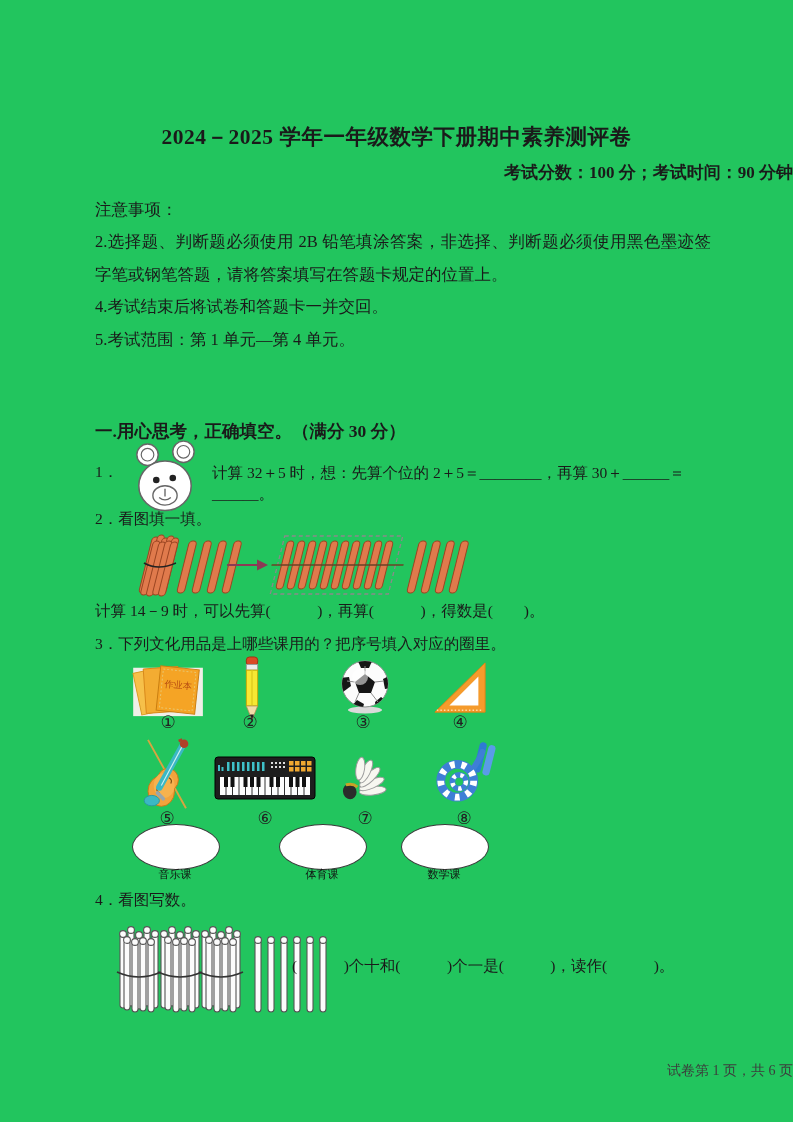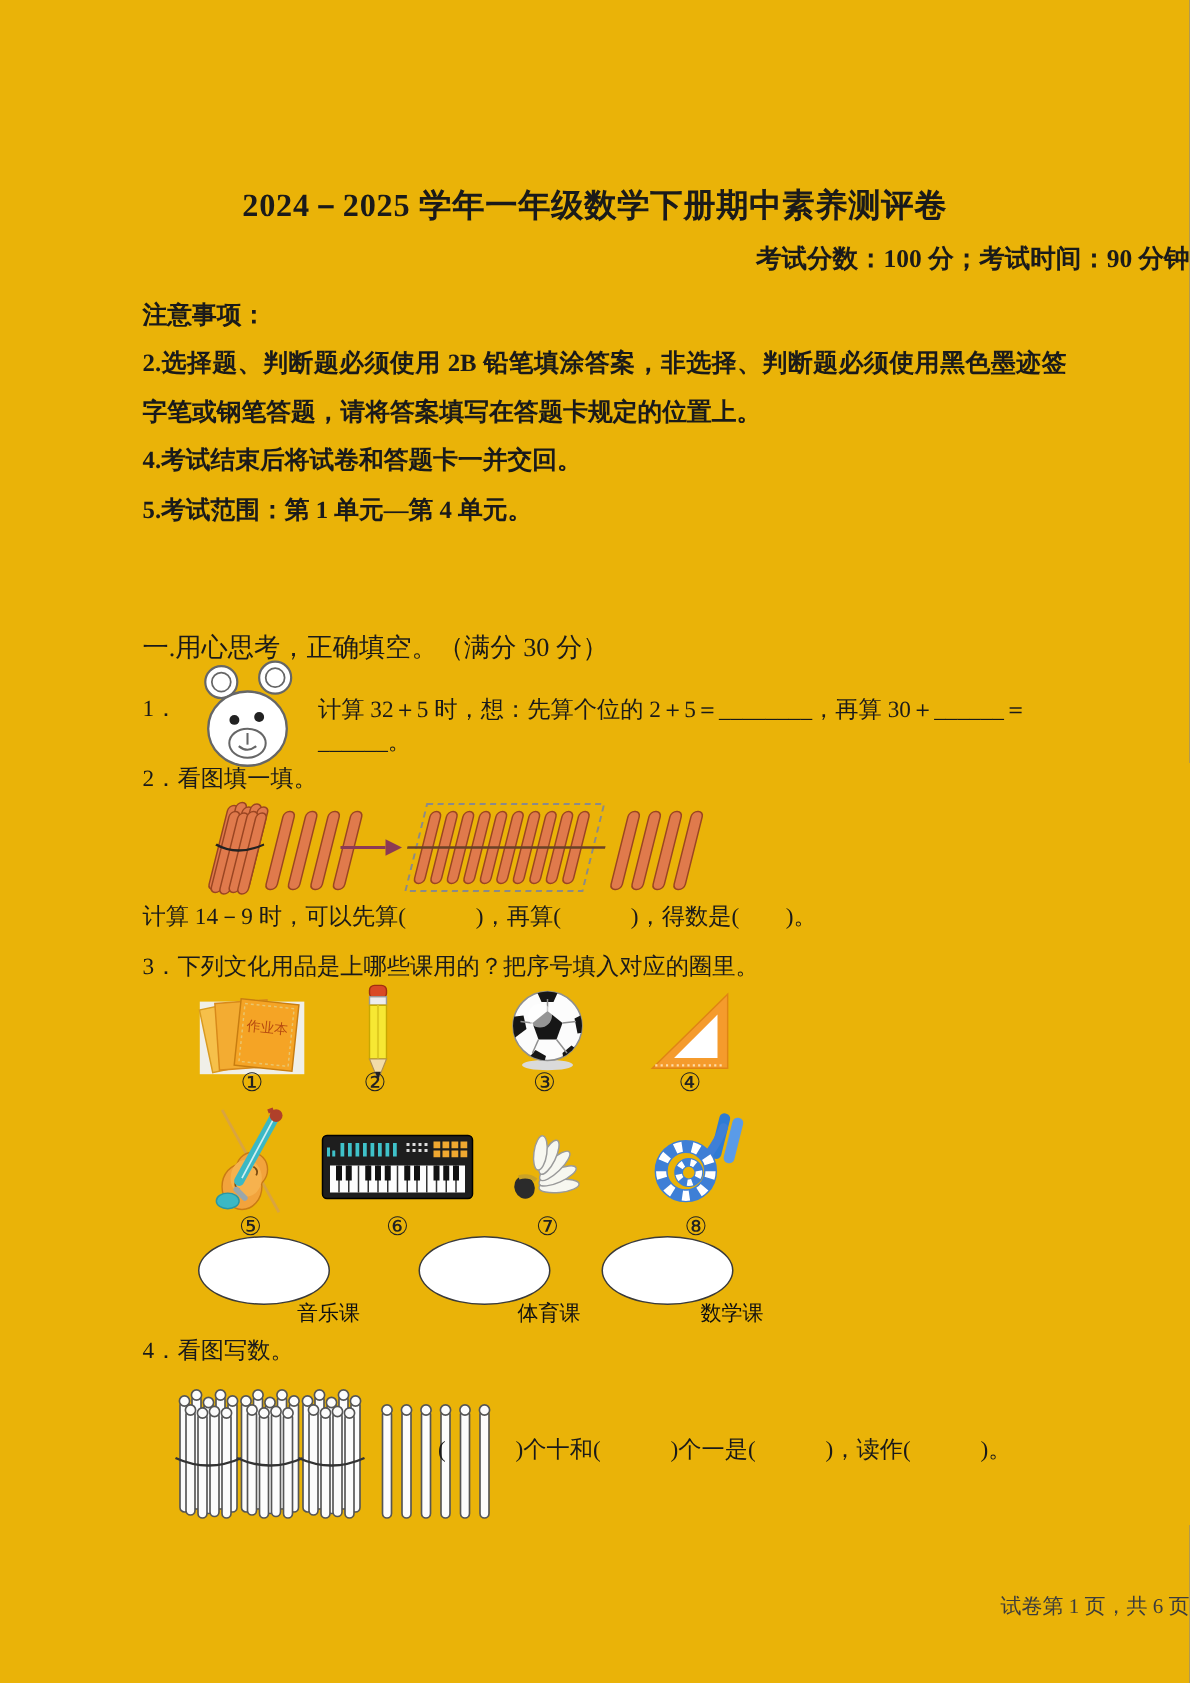--- a/index.html
+++ b/index.html
@@ -1,57 +1,57 @@
 <!DOCTYPE html>
 <html><head>
 <meta charset="utf-8">
 <style>
   html,body { margin:0; padding:0; background:#888; }
   .page {
     position:relative; width:793px; height:1122px; margin:0 auto;
-    background:#eab308; overflow:hidden;
+    background:#22c55e; overflow:hidden;
     font-family:"Liberation Serif","DejaVu Serif",serif; color:#1a1a1a;
   }
   .abs { position:absolute; }
   .title {
     top:122px; left:0; width:100%; text-align:center;
     font-size:21.5px; font-weight:bold; letter-spacing:0.5px;
   }
   .subtitle {
     top:161px; left:0; width:100%; text-align:right;
     font-size:17px; font-weight:bold;
   }
   .notices {
     top:194px; left:95px; width:616px;
-    font-size:16.5px; font-weight:bold; line-height:32.4px;
+    font-size:16.5px; font-weight:normal; line-height:32.4px;
     text-align:justify;
   }
   .notices p { margin:0; }
   .section-heading {
-    top:419px; left:95px; font-size:17.5px; font-weight:normal;
+    top:419px; left:95px; font-size:17.5px; font-weight:bold;
   }
   .qtext { font-size:15.5px; }
   .q1-number { top:462px; left:95px; }
   .q1-text  { top:463px; left:212px; width:500px; }
   .q2-line  { top:509px; left:95px; }
   .q2-text  { top:601px; left:95px; width:520px; }
   .q3-line  { top:634px; left:95px; }
   .q4-line  { top:890px; left:95px; }
   .q4-text  { top:956px; left:292px; width:420px; }
   .circ {
     font-family:"DejaVu Sans",sans-serif; font-size:17px; color:#222;
     transform:translateX(-50%);
   }
   .oval {
     width:86px; height:44px; border:1.6px solid #3a3a3a; border-radius:50%;
     background:#fff;
   }
   .oval-label {
     font-family:"Liberation Sans","DejaVu Sans",sans-serif;
-    font-size:14px; color:#111; transform:translateX(-50%); white-space:nowrap;margin-left:44px;
+    font-size:11px; color:#111; transform:translateX(-50%); white-space:nowrap;
   }
   .footer {
     top:1062px; left:0; width:100%; text-align:right;
     font-size:14px; color:#3c3c3c;
   }
   svg { overflow:visible; display:block; }
 </style>
 </head>
 <body>
 

